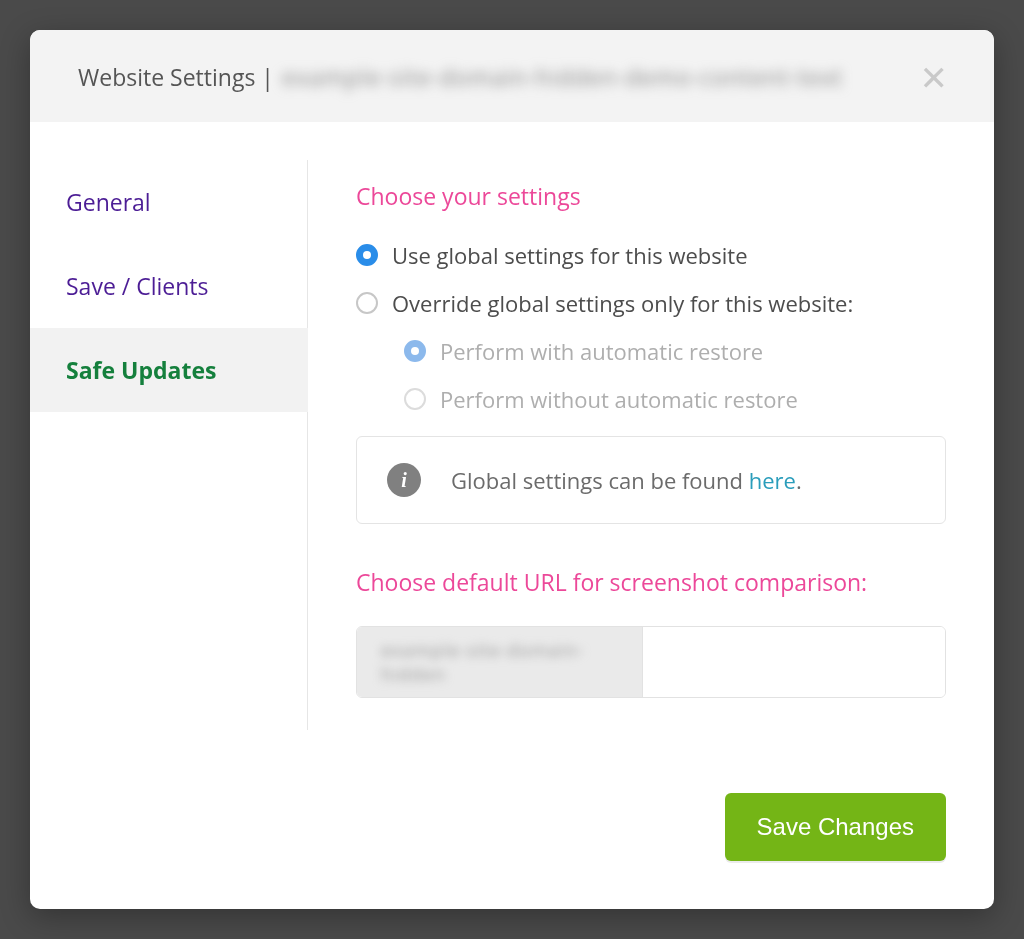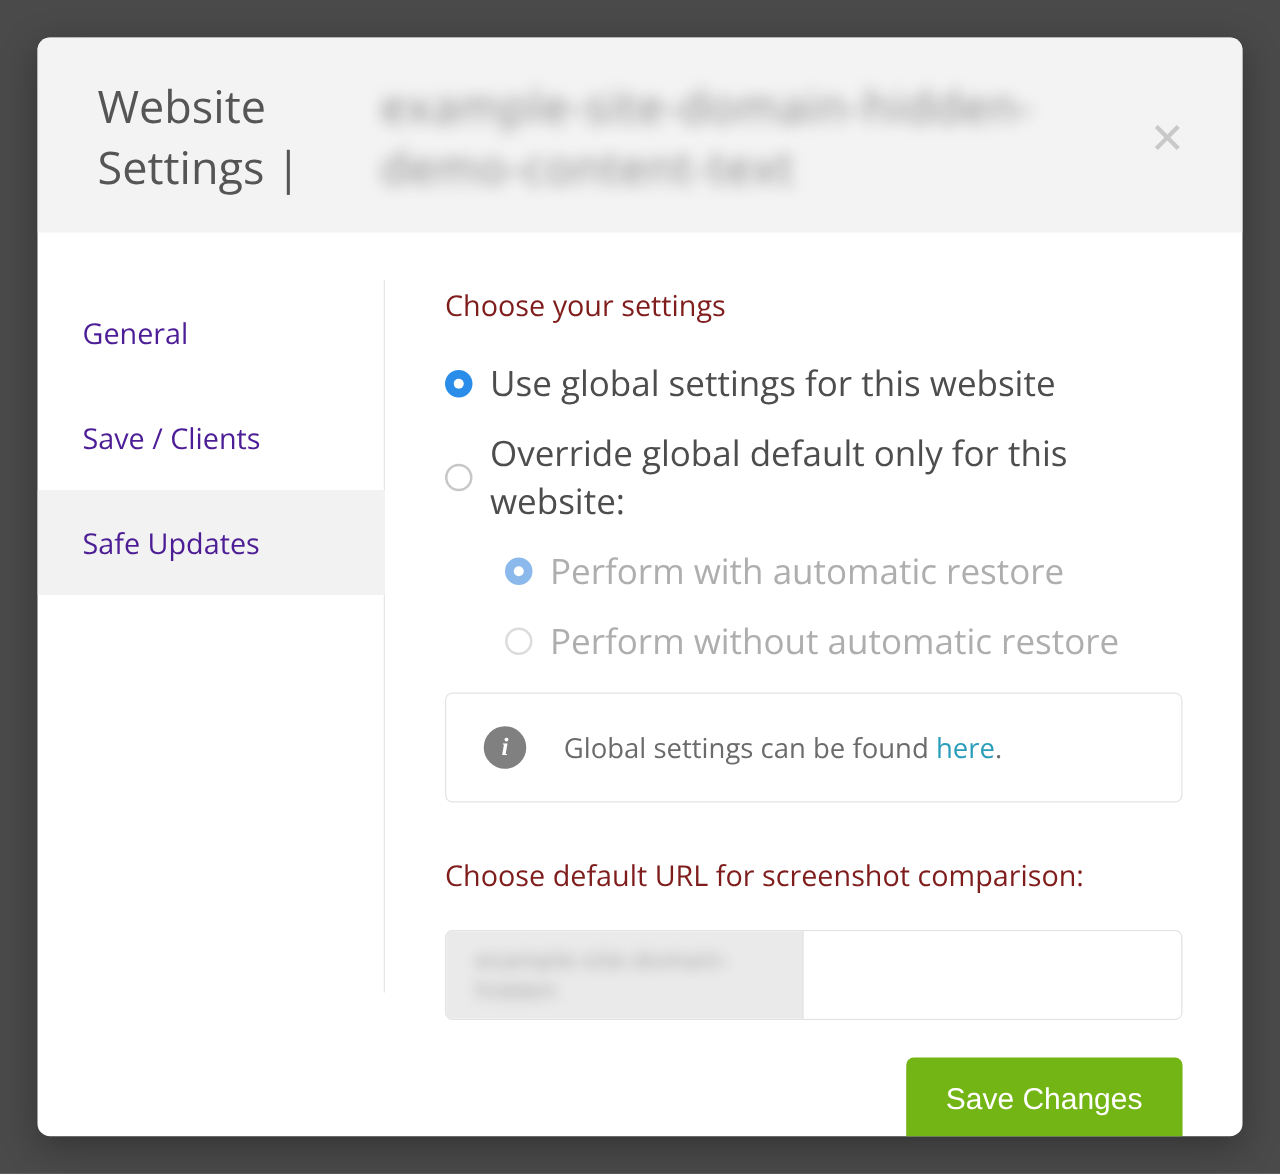--- a/index.html
+++ b/index.html
@@ -30,21 +30,21 @@
       box-shadow: 0 8px 30px rgba(0,0,0,0.3);
     }
     .modal-header {
       background: #f3f3f3;
       padding: 30px 40px 28px 48px;
       display: flex;
       align-items: center;
       justify-content: space-between;
     }
     .modal-title {
-      font-size: 36px;
+      font-size: 23px;
       font-weight: 400;
       color: #555;
       display: flex;
       align-items: center;
       gap: 8px;
     }
     .title-site {
       display: inline-block;
       filter: blur(6px);
       color: #888;
@@ -69,41 +69,43 @@
     }
     .sidebar-item {
       padding: 26px 36px;
       font-size: 23px;
       color: #4c1d95;
       cursor: pointer;
       border-right: 1px solid #e6e6e6;
     }
     .sidebar-item.active {
       background: #f2f2f2;
-      color: #4c1d95;
+      color: #15803d;
       border-right: none;
+      font-weight: bold;
     }
     .sidebar .divider-fill {
       border-right: 1px solid #e6e6e6;
       flex: 1;
     }
     .sidebar-inner {
       display: flex;
       flex-direction: column;
       height: 570px;
     }
     .content {
       flex: 1;
       padding: 42px 48px 30px 48px;
       position: relative;
     }
     .section-heading {
       font-size: 23px;
-      color: #7f1d1d;
+      color: #ec4899;
       margin-bottom: 28px;
+      margin-top: 16px;
     }
     .radio-group {
       margin-bottom: 22px;
     }
     .radio-row {
       display: flex;
       align-items: center;
       gap: 14px;
       margin-bottom: 18px;
       cursor: pointer;
@@ -127,21 +129,21 @@
       width: 8px;
       height: 8px;
       border-radius: 50%;
       background: #fff;
     }
     .radio.disabled.checked {
       border-color: #8cb9ec;
       background: #8cb9ec;
     }
     .radio-label {
-      font-size: 28px;
+      font-size: 22px;
       color: #4d4d4d;
     }
     .sub-options {
       margin-left: 48px;
       margin-top: 8px;
     }
     .sub-options .radio-label {
       color: #aeaeae;
     }
     .sub-options .radio {
@@ -205,21 +207,21 @@
       flex: 1;
       border: none;
       outline: none;
       padding: 0 18px;
       font-size: 20px;
       color: #4d4d4d;
     }
     .modal-footer {
       display: flex;
       justify-content: flex-end;
-      padding: 0 48px 60px 48px;
+      padding: 0 48px 48px 48px;
     }
     .save-btn {
       background: #74b516;
       color: #ffffff;
       border: none;
       border-radius: 6px;
       padding: 20px 32px;
       font-size: 24px;
       cursor: pointer;
       box-shadow: 0 2px 0 rgba(0,0,0,0.08);
@@ -255,21 +257,21 @@
 
       <div class="section-heading">Choose your settings</div>
 
       <div class="radio-group">
         <div class="radio-row">
           <div class="radio checked"></div>
           <div class="radio-label">Use global settings for this website</div>
         </div>
         <div class="radio-row">
           <div class="radio"></div>
-          <div class="radio-label">Override global default only for this website:</div>
+          <div class="radio-label">Override global settings only for this website:</div>
         </div>
 
         <div class="sub-options">
           <div class="radio-row">
             <div class="radio disabled checked"></div>
             <div class="radio-label">Perform with automatic restore</div>
           </div>
           <div class="radio-row">
             <div class="radio"></div>
             <div class="radio-label">Perform without automatic restore</div>

